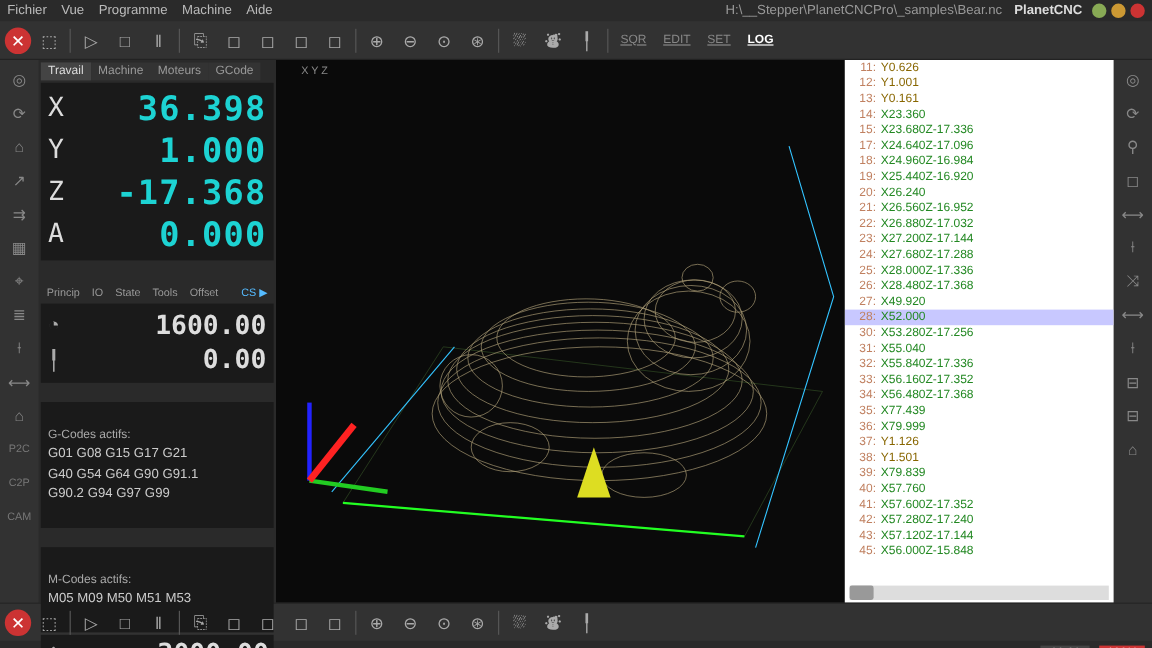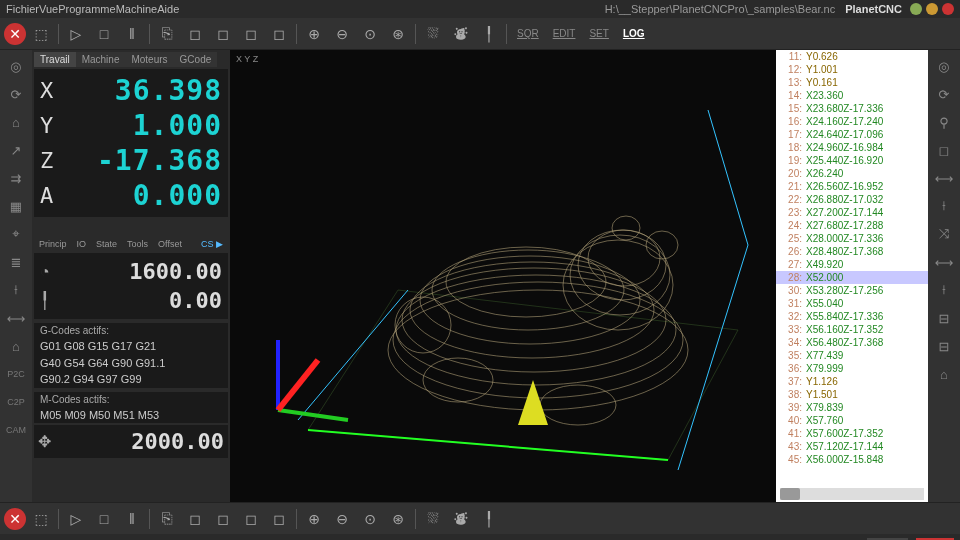--- a/index.html
+++ b/index.html
@@ -1,18 +1,18 @@
 <!DOCTYPE html>
 <html><head>
 <meta charset="utf-8">
 <style>
 * { margin:0; padding:0; box-sizing:border-box; font-family:Arial,sans-serif; }
 body { width:960px; height:540px; background:#3a3a3a; color:#ccc; overflow:hidden; font-size:11px; }
 .titlebar { height:18px; background:#2a2a2a; display:flex; align-items:center; padding:0 6px; font-size:11px; color:#bbb; }
-.titlebar .menus { display:flex; }
+.titlebar .menus { display:flex; gap:12px; }
 .titlebar .menus span { cursor:pointer; }
 .titlebar .path { margin-left:auto; color:#999; }
 .titlebar .brand { margin-left:10px; color:#ddd; font-weight:bold; }
 .titlebar .wbtns { display:flex; gap:4px; margin-left:8px; }
 .wbtn { width:12px; height:12px; border-radius:50%; }
 .toolbar { height:32px; background:#323232; display:flex; align-items:center; padding:0 4px; gap:2px; border-bottom:1px solid #222; }
 .tb { width:26px; height:26px; display:flex; align-items:center; justify-content:center; color:#aaa; font-size:14px; cursor:pointer; border-radius:2px; }
 .tb.red { background:#c33; color:#fff; border-radius:50%; width:22px; height:22px; }
 .tb.txt { width:auto; padding:0 6px; font-size:10px; color:#888;text-decoration:underline; }
 .tb.txt.active { color:#fff; font-weight:bold; }
@@ -29,26 +29,26 @@
 .crow { display:flex; align-items:center; padding:1px 4px; }
 .clabel { color:#ddd; font-size:22px; width:22px; font-family:monospace; }
 .cval { color:#1dd3d3; font-size:28px; font-family:monospace; font-weight:bold; letter-spacing:1px; margin-left:auto; }
 .tabs2 { display:flex; font-size:9px; color:#999; margin-top:20px; }
 .tabs2 span { padding:2px 5px; cursor:pointer; }
 .tabs2 .go { margin-left:auto; color:#5bf; }
 .speed { background:#1a1a1a; padding:4px; margin-top:2px; }
 .srow { display:flex; align-items:center; padding:2px; }
 .sicon { color:#aaa; font-size:16px; width:22px; }
 .sval { color:#ddd; font-size:22px; font-family:monospace; font-weight:bold; margin-left:auto; }
-.codes { background:#1a1a1a; padding:0 6px; margin-top:4px; font-family:monospace; font-size:11px; color:#ccc; line-height:1.5; }
+.codes { background:#1a1a1a; padding:20px 6px; margin-top:16px; font-family:monospace; font-size:11px; color:#ccc; line-height:1.5; }
 .codes .hdr { color:#aaa; font-size:10px; }
 .jog { display:flex; align-items:center; background:#1a1a1a; padding:4px; margin-top:2px; }
 .viewport { flex:1; background:#0a0a0a; position:relative; }
-.viewport .xyz { position:absolute; top:4px; left:6px; font-size:9px; color:#888; }
-.gcodepane { width:152px; background:#fff; font-family:monospace; font-size:10px; overflow:hidden; position:relative; }
+.viewport .xyz { position:absolute; top:4px; left:21px; font-size:9px; color:#888; }
+.gcodepane { width:224px; background:#fff; font-family:monospace; font-size:10px; overflow:hidden; position:relative; }
 .gcl { display:flex; padding:0 4px; line-height:13px; }
 .ln { color:#c08060; width:22px; text-align:right; margin-right:4px; }
 .gc { color:#228822; }
 .gcy { color:#886600; }
 .gcl.sel { background:#c8c8ff; }
 .gscroll { position:absolute; bottom:2px; left:4px; right:4px; height:12px; background:#ddd; }
 .gscroll .thumb { width:20px; height:12px; background:#999; border-radius:2px; }
 .toolbar2 { height:32px; background:#323232; display:flex; align-items:center; padding:0 4px; gap:2px; border-top:1px solid #222; }
 .status { height:20px; background:#2a2a2a; display:flex; align-items:center; justify-content:flex-end; padding:0 6px; gap:8px; font-size:10px; }
 .status .time { background:#444; padding:1px 8px; }
@@ -236,24 +236,20 @@
       </div>
       <div class="gcl">
         <span class="ln">14:</span>
         <span class="gc">X23.360</span>
       </div>
       <div class="gcl">
         <span class="ln">15:</span>
         <span class="gc">X23.680Z-17.336</span>
       </div>
       <div class="gcl">
-        <span class="ln">16:</span>
-        <span class="gc">X24.160Z-17.240</span>
-      </div>
-      <div class="gcl">
         <span class="ln">17:</span>
         <span class="gc">X24.640Z-17.096</span>
       </div>
       <div class="gcl">
         <span class="ln">18:</span>
         <span class="gc">X24.960Z-16.984</span>
       </div>
       <div class="gcl">
         <span class="ln">19:</span>
         <span class="gc">X25.440Z-16.920</span>
@@ -334,20 +330,24 @@
         <span class="ln">39:</span>
         <span class="gc">X79.839</span>
       </div>
       <div class="gcl">
         <span class="ln">40:</span>
         <span class="gc">X57.760</span>
       </div>
       <div class="gcl">
         <span class="ln">41:</span>
         <span class="gc">X57.600Z-17.352</span>
+      </div>
+      <div class="gcl">
+        <span class="ln">42:</span>
+        <span class="gc">X57.280Z-17.240</span>
       </div>
       <div class="gcl">
         <span class="ln">43:</span>
         <span class="gc">X57.120Z-17.144</span>
       </div>
       <div class="gcl">
         <span class="ln">45:</span>
         <span class="gc">X56.000Z-15.848</span>
       </div>
       <div class="gscroll">

